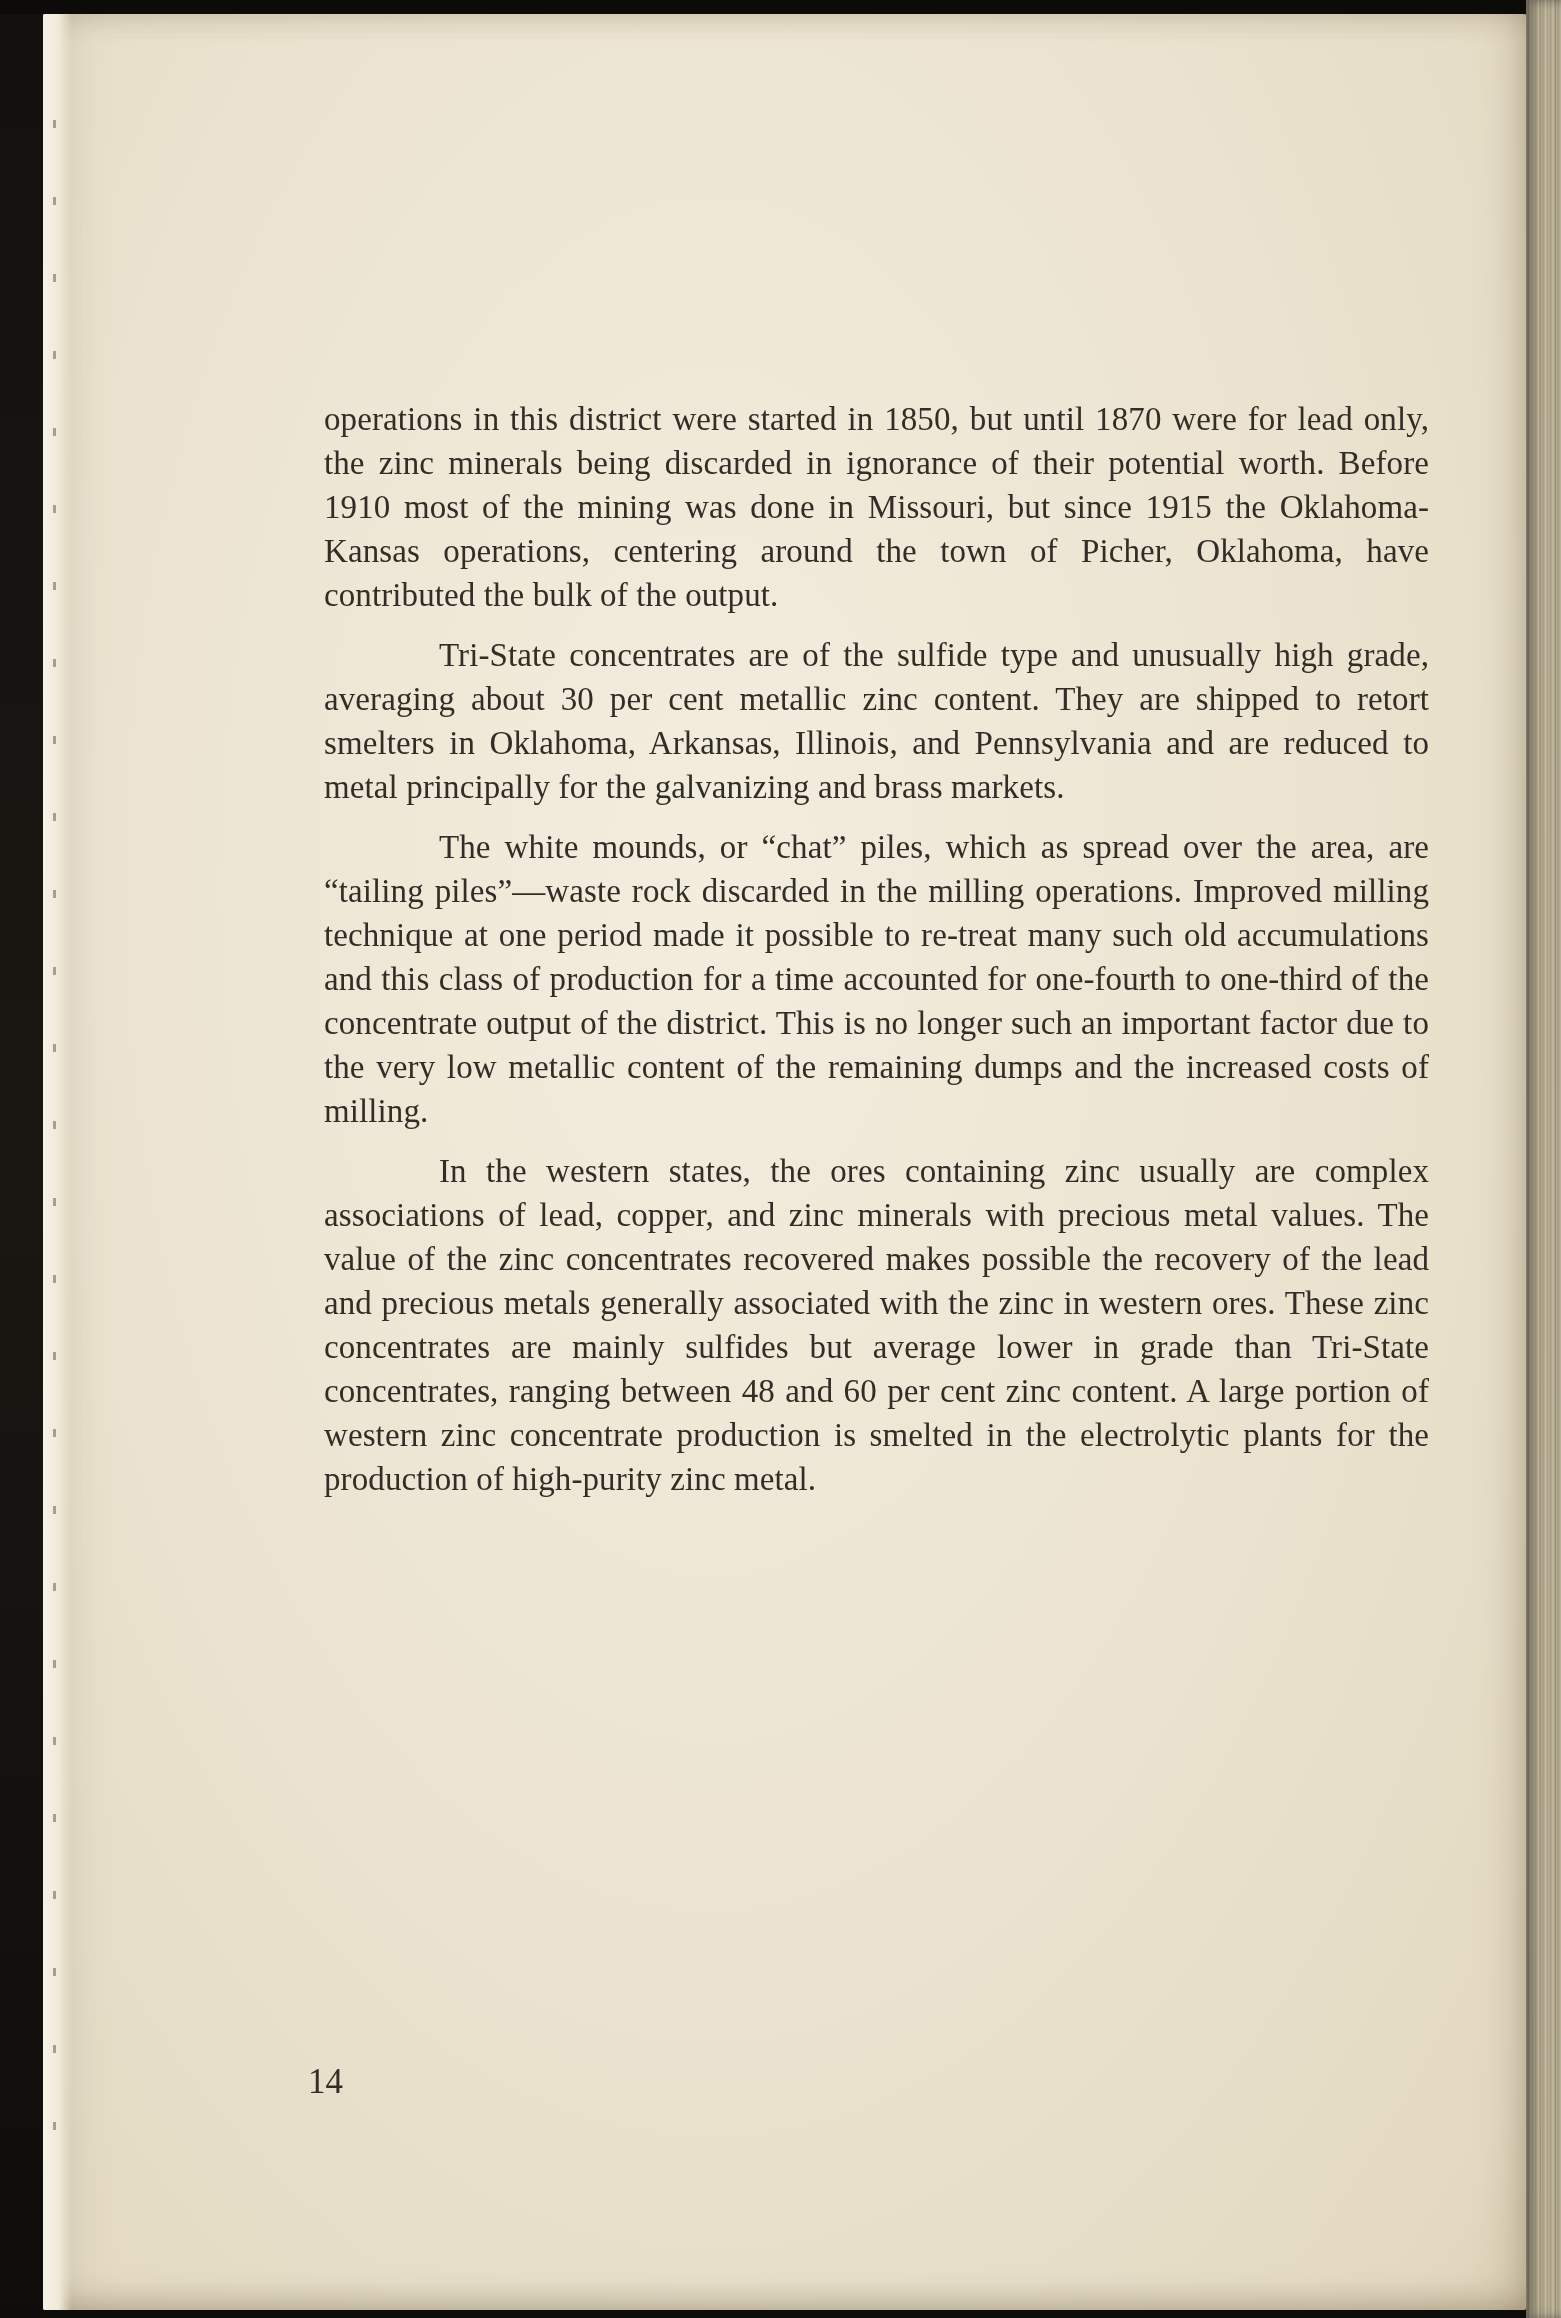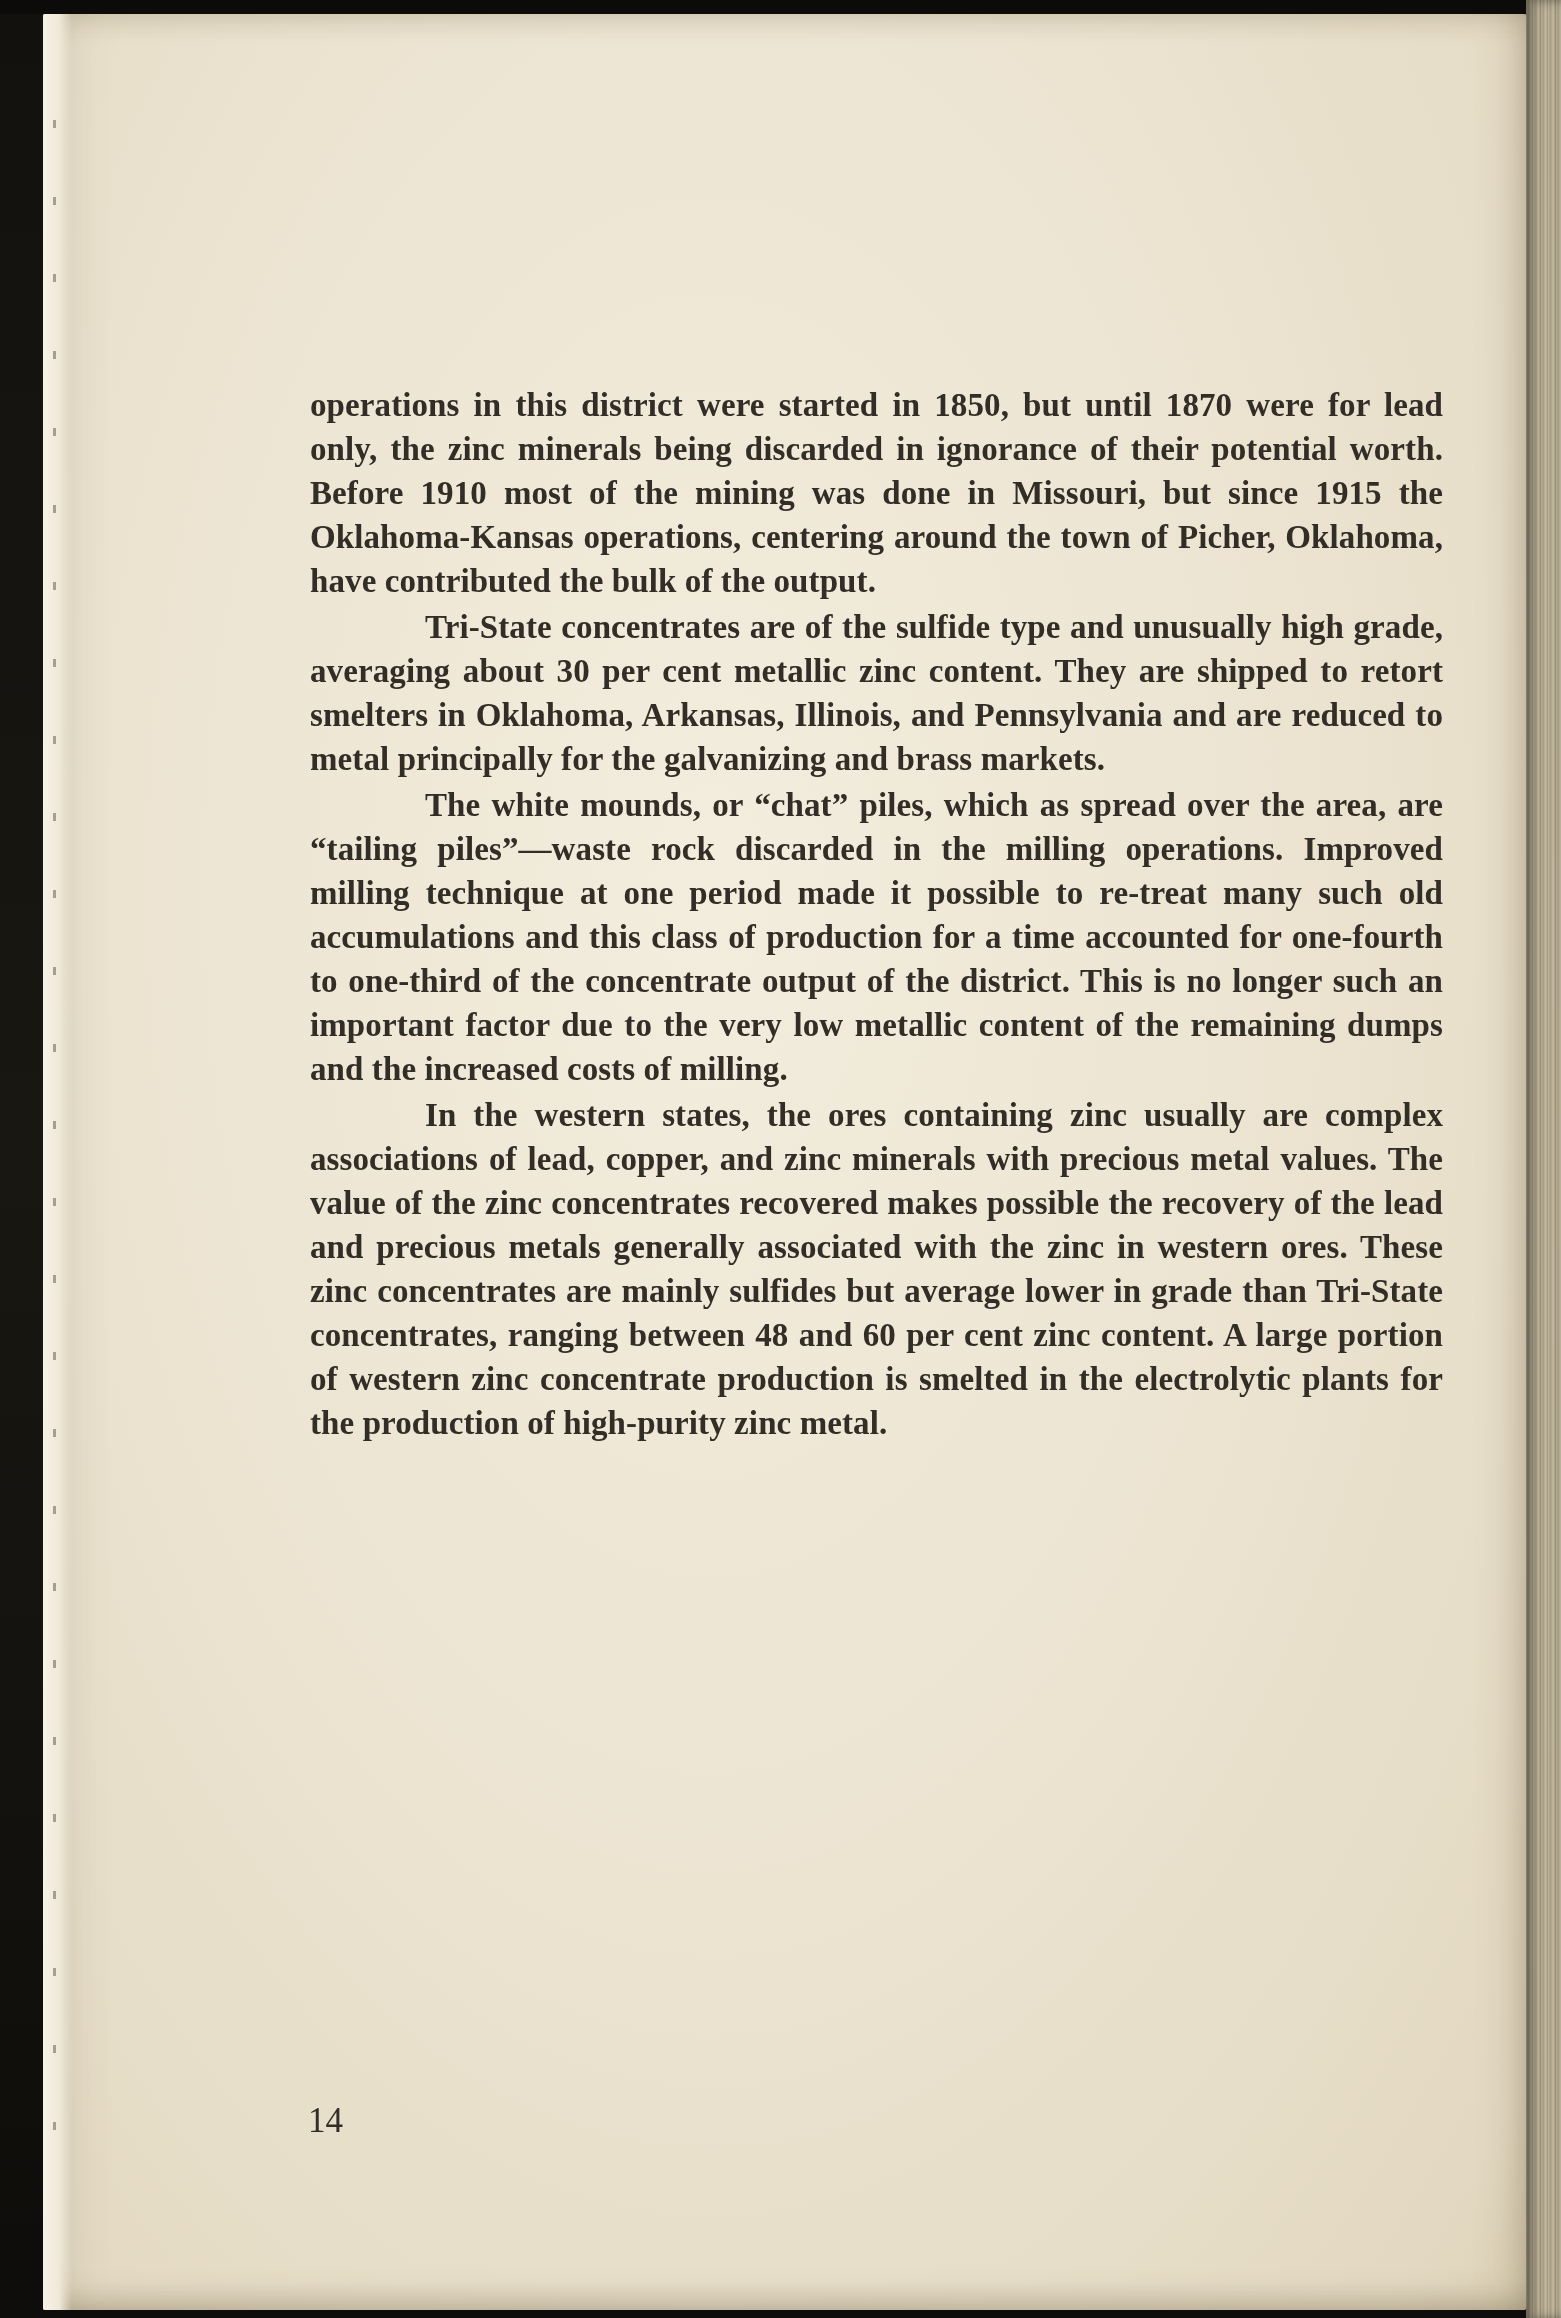--- a/index.html
+++ b/index.html
@@ -58,34 +58,32 @@
     left: 265px;  
     top: 367px;
     width: 1137px;
     font-size: 33px;
     line-height: 44px;
     color: #322d26;
     text-align: justify;
     letter-spacing: 0.1px;
   }
   .text-block p {
-    margin: 2px;
+    margin: 16px;
     text-indent: 115px;
-    font-weight: bold;
   }
   .text-block p.no-indent {
     text-indent: 0;
   }
   .page-number {
     position: absolute;
     left: 265px;
     top: 2048px;
     font-size: 35px;
     color: #322d26;
-    margin-top: 39px;
   }
   .page-stack {
     position: absolute;
     right: 0;
     top: 0;
     width: 35px;
     height: 100%;
     background: repeating-linear-gradient(
       90deg,
       #cfc5ab 0px,

